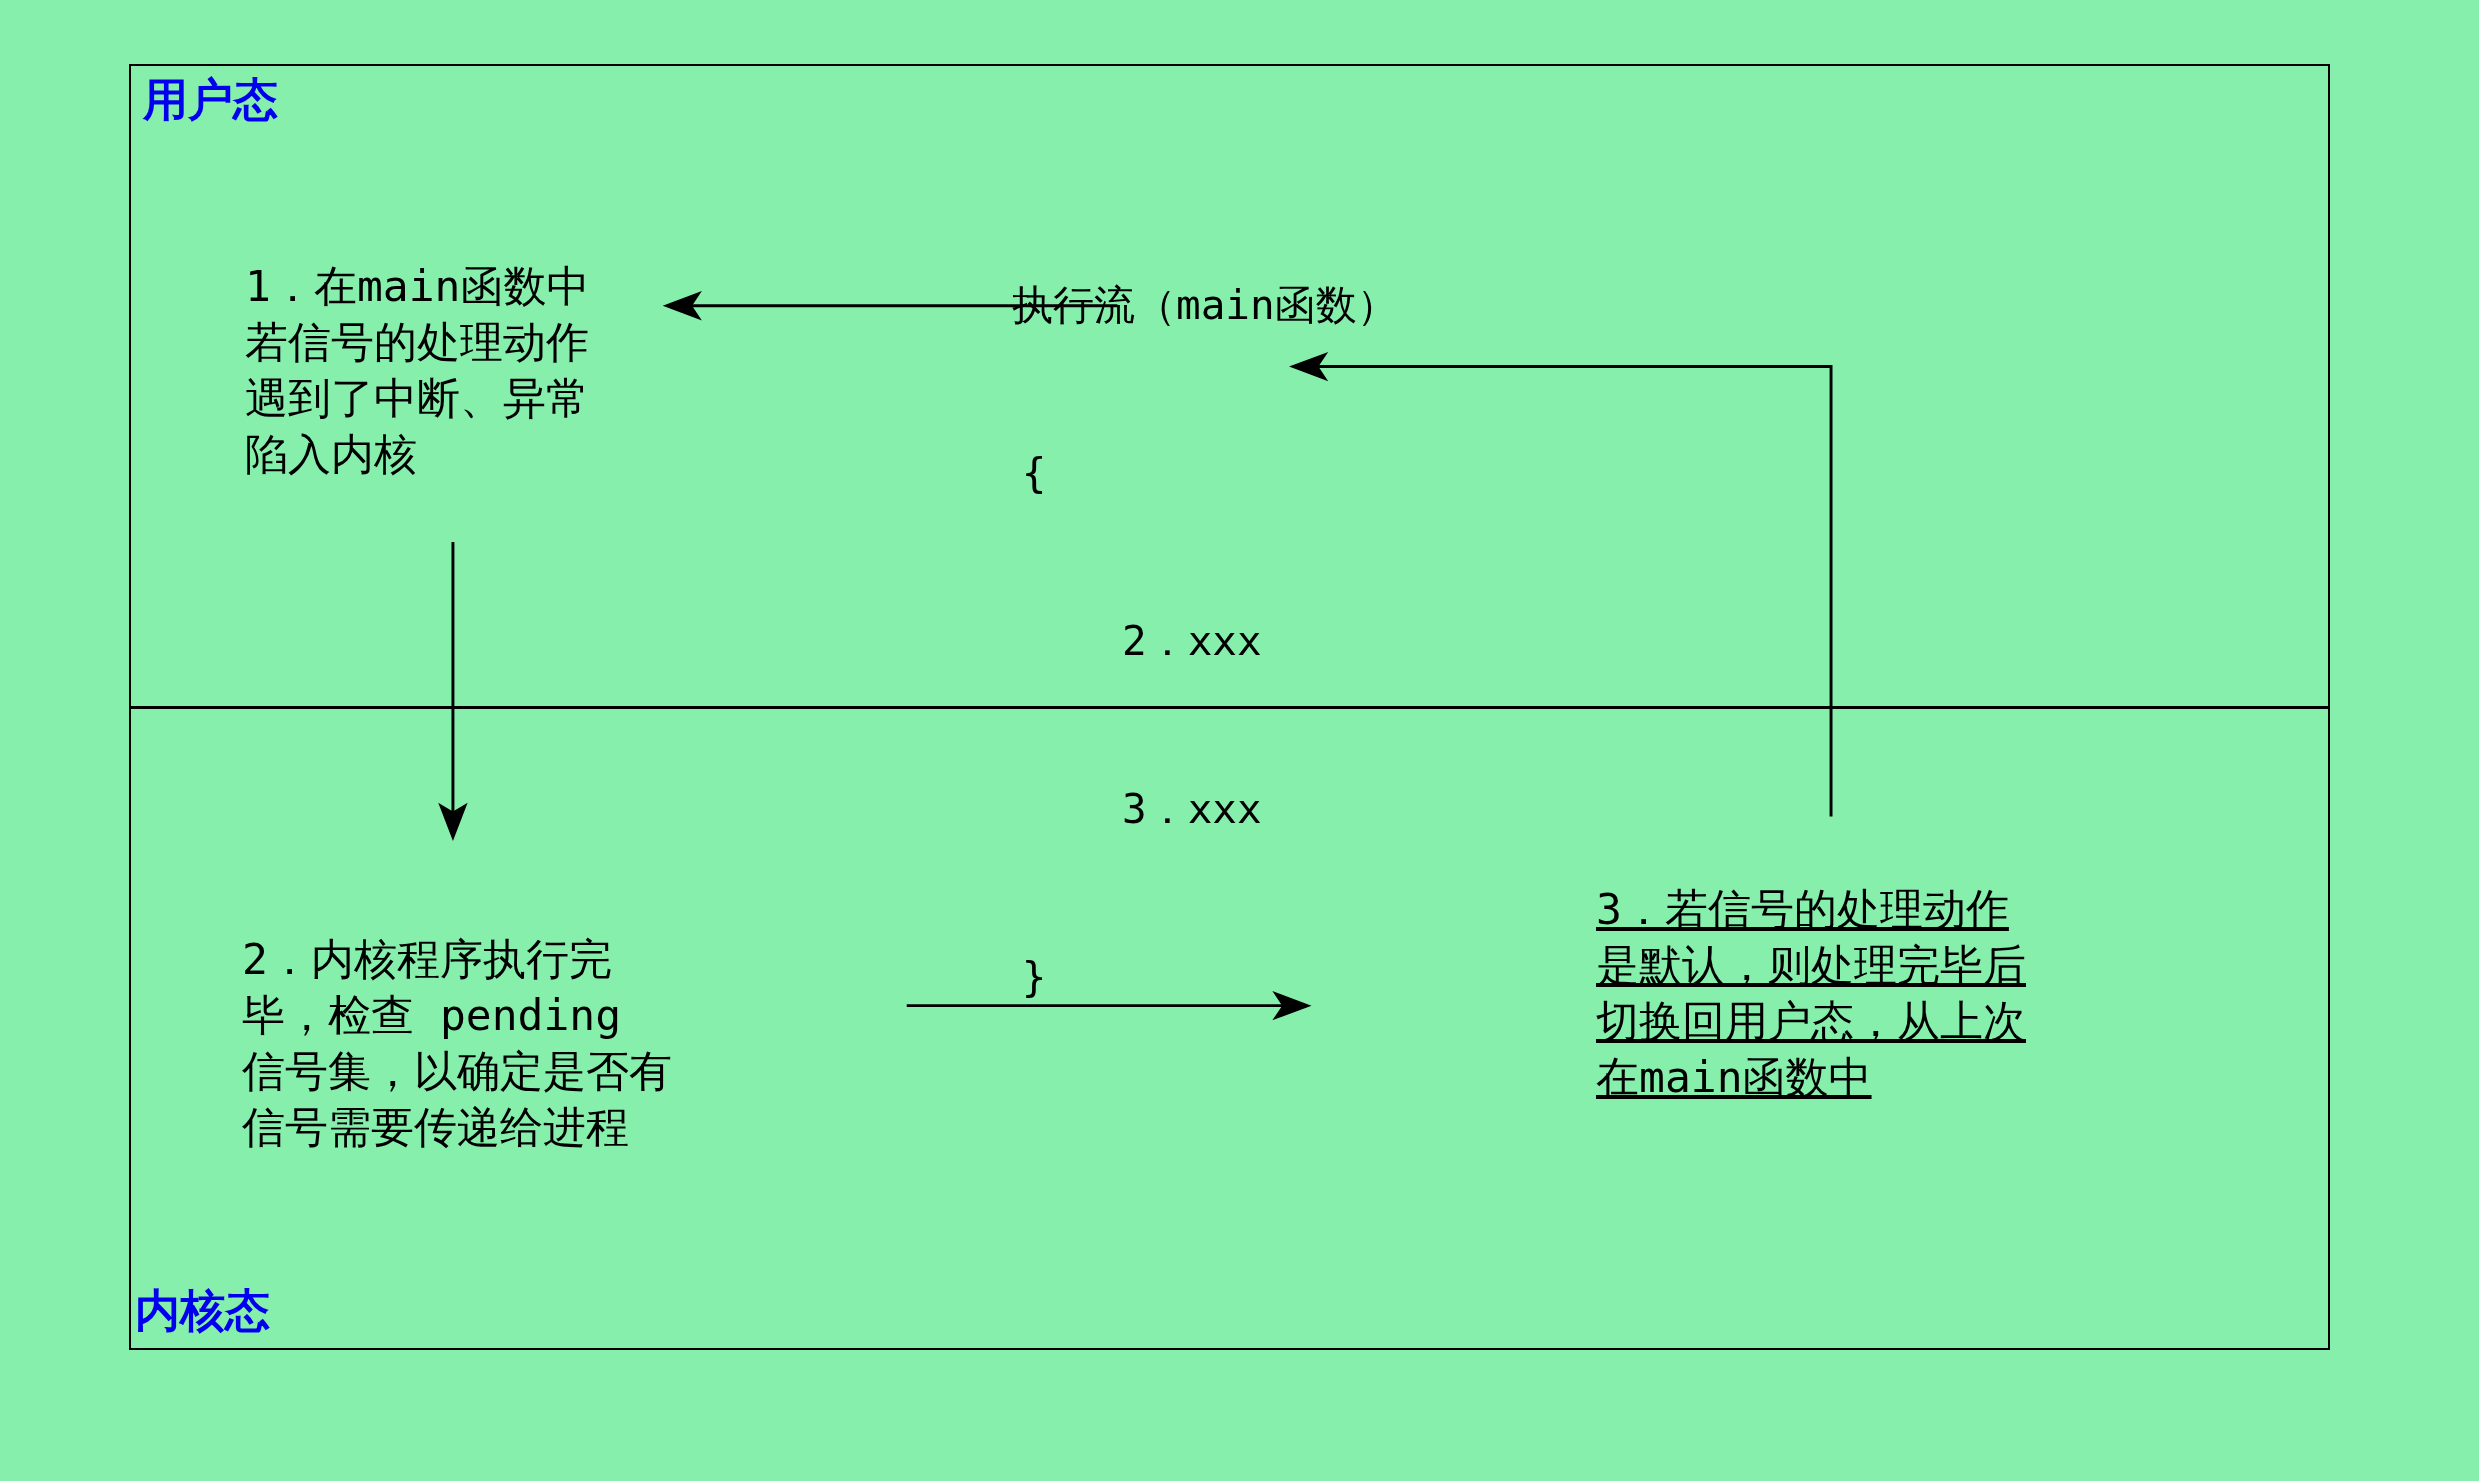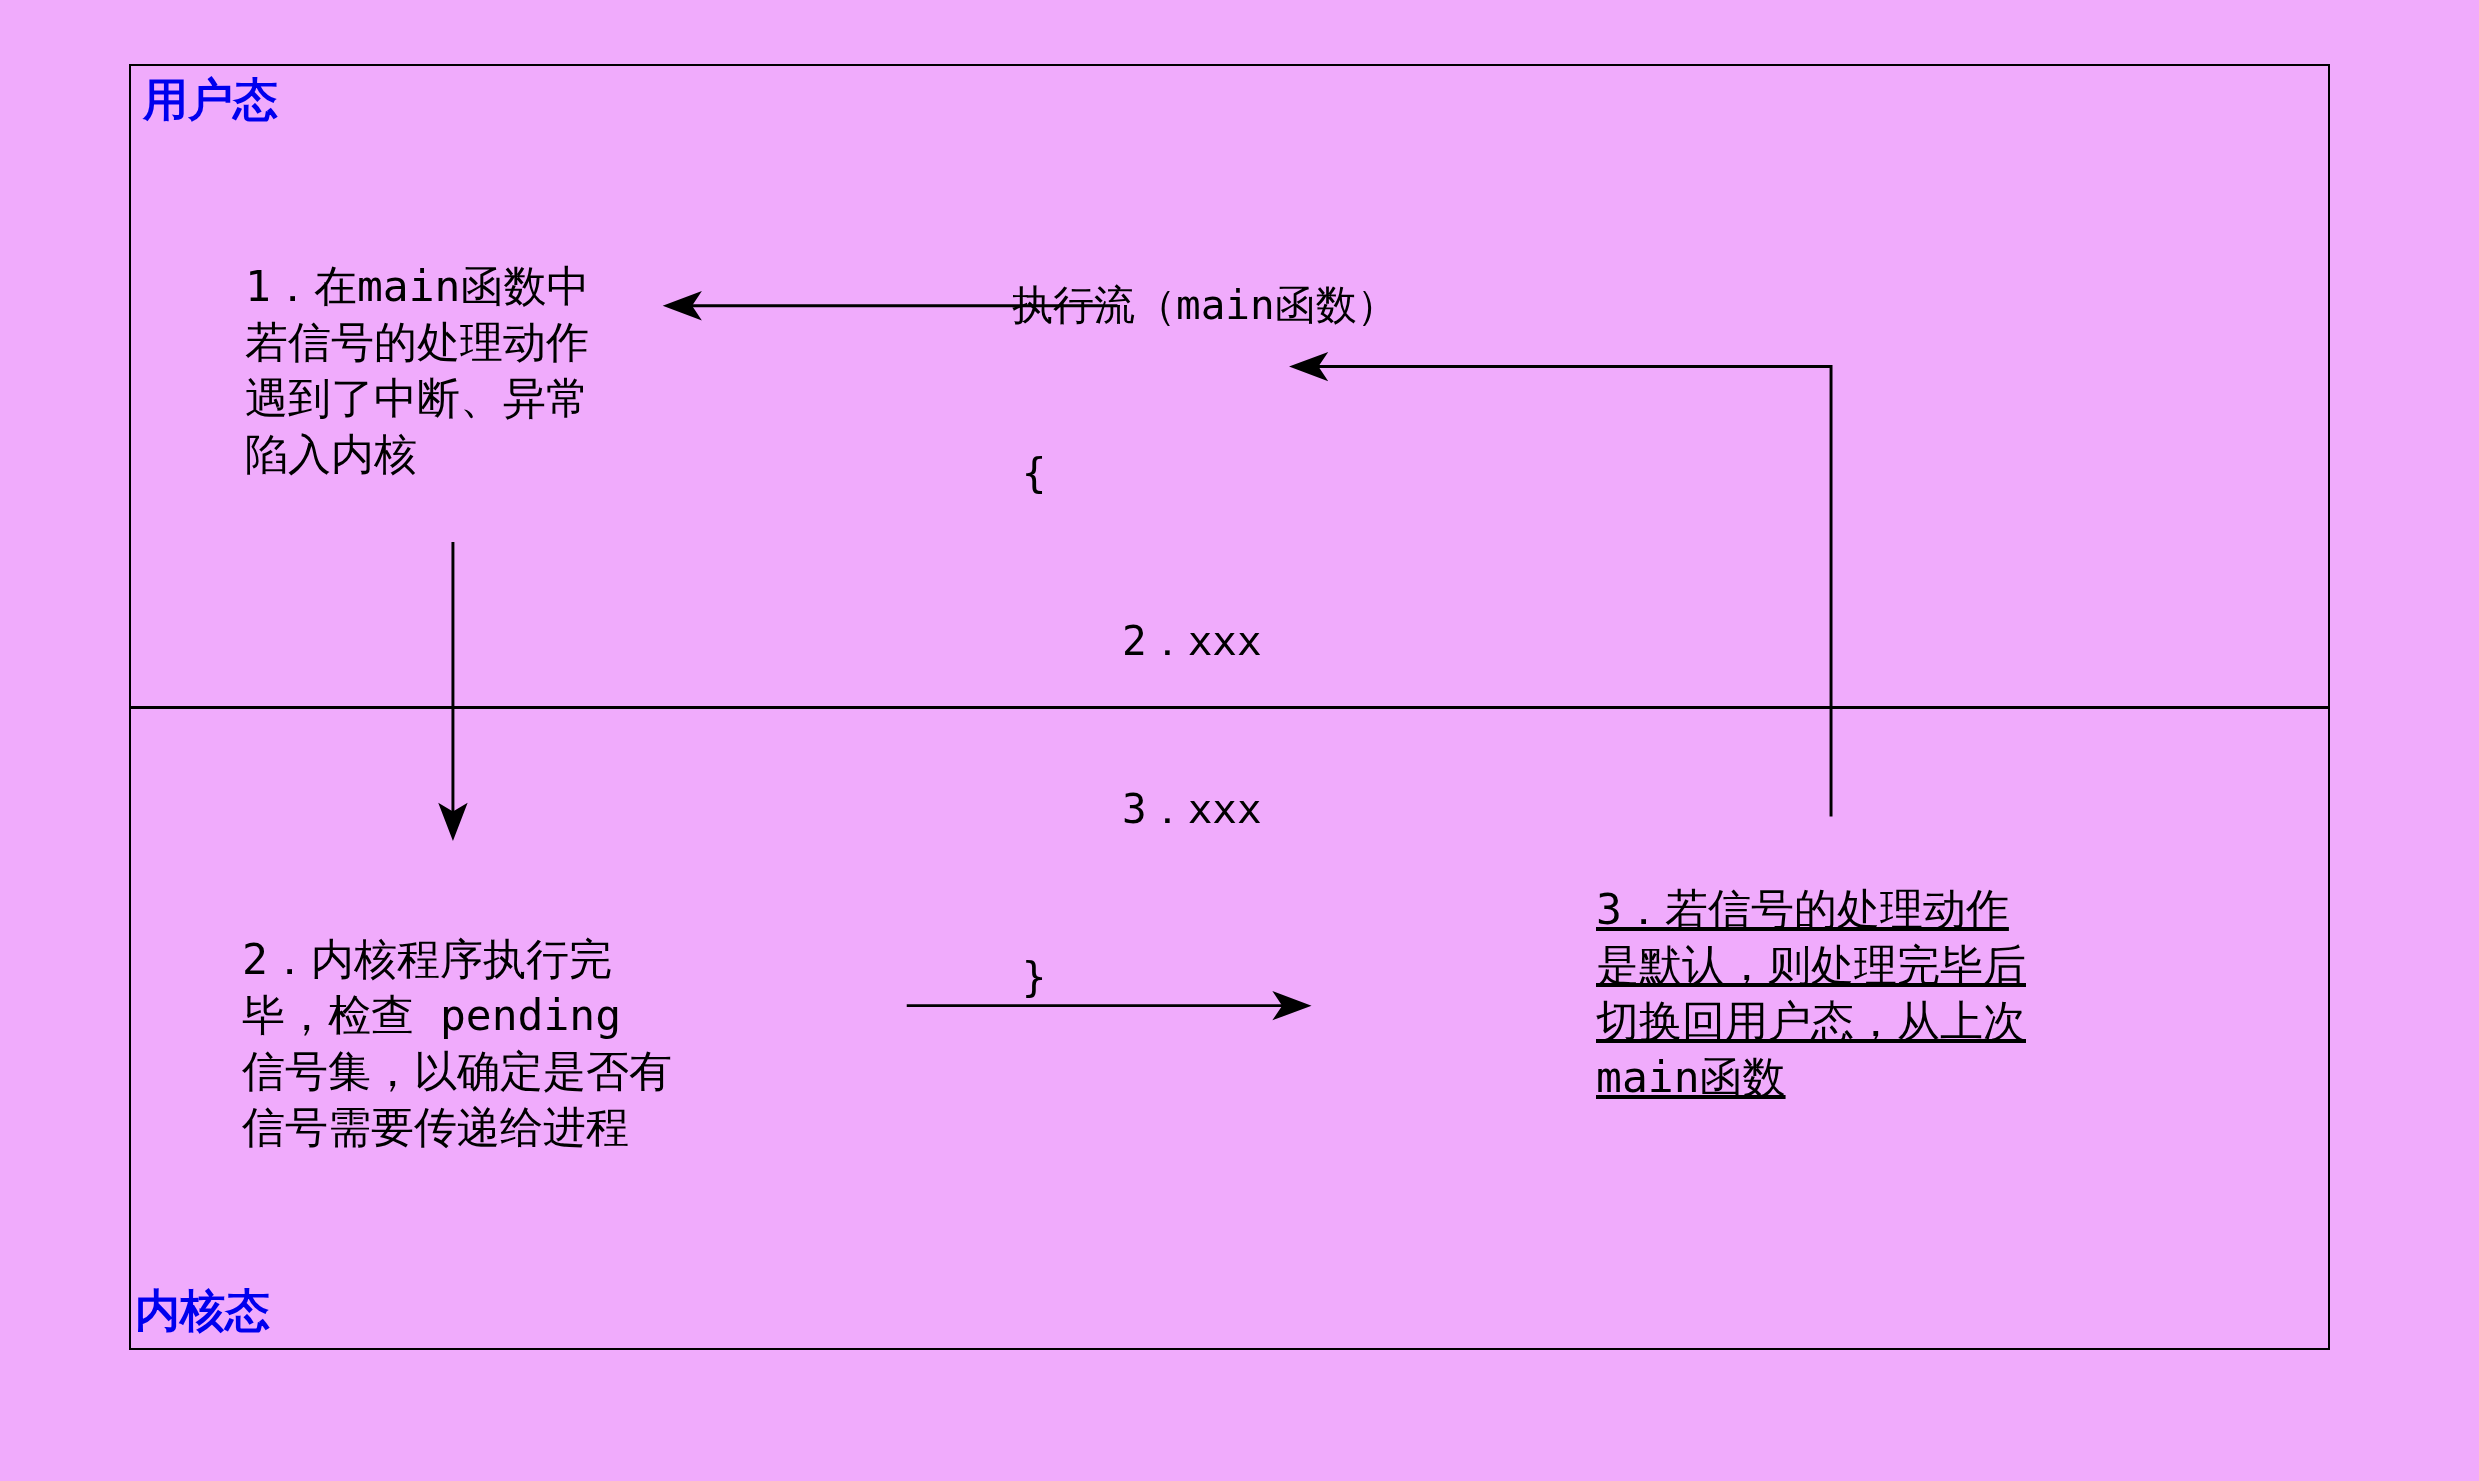--- a/index.html
+++ b/index.html
@@ -4,21 +4,21 @@
 <style>
   html, body {
     margin: 0;
     padding: 0;
     background: #ffffff;
   }
   .canvas {
     position: relative;
     width: 2480px;
     height: 1482px;
-    background: #f0abfc;
+    background: #86efac;
     overflow: hidden;
     font-family: "DejaVu Serif", serif;
   }
   .outer-box {
     position: absolute;
     left: 129px;
     top: 64px;
     width: 2201px;
     height: 1286px;
     border: 2.9px solid #000000;
@@ -136,17 +136,17 @@
     <div class="step-line">2．内核程序执行完</div>
     <div class="step-line">毕，检查 pending</div>
     <div class="step-line">信号集，以确定是否有</div>
     <div class="step-line">信号需要传递给进程</div>
   </div>
 
   <div class="step step3">
     <div class="step-line">3．若信号的处理动作</div>
     <div class="step-line">是默认，则处理完毕后</div>
     <div class="step-line">切换回用户态，从上次</div>
-    <div class="step-line">main函数</div>
+    <div class="step-line">在main函数中</div>
   </div>
 
 </div>
 
 
 </body></html>

